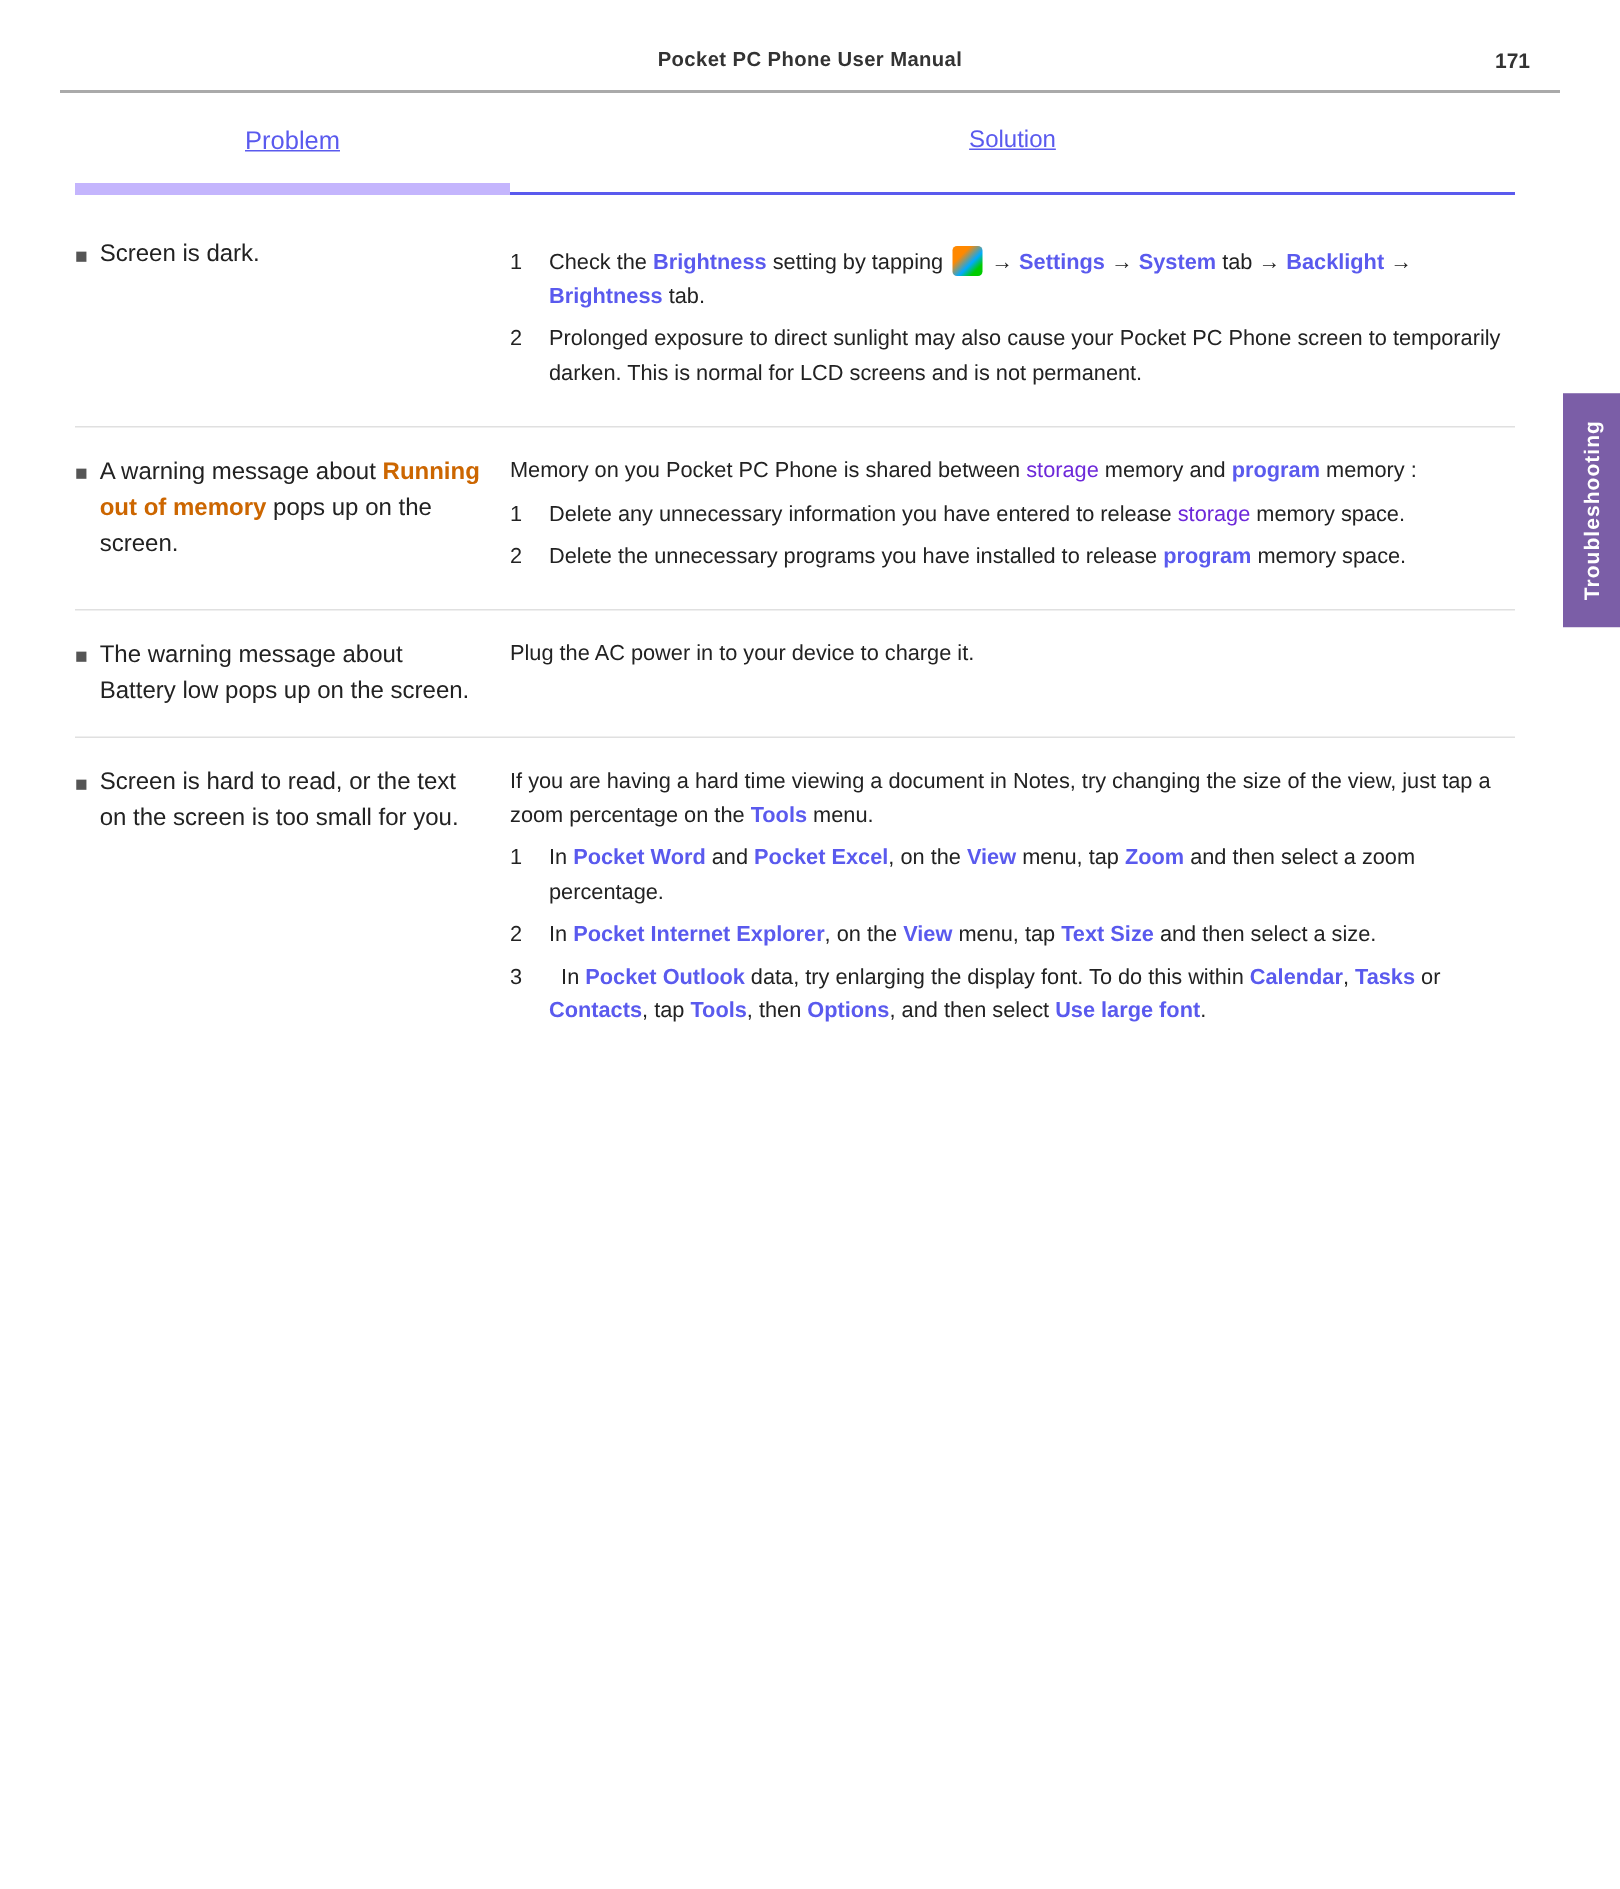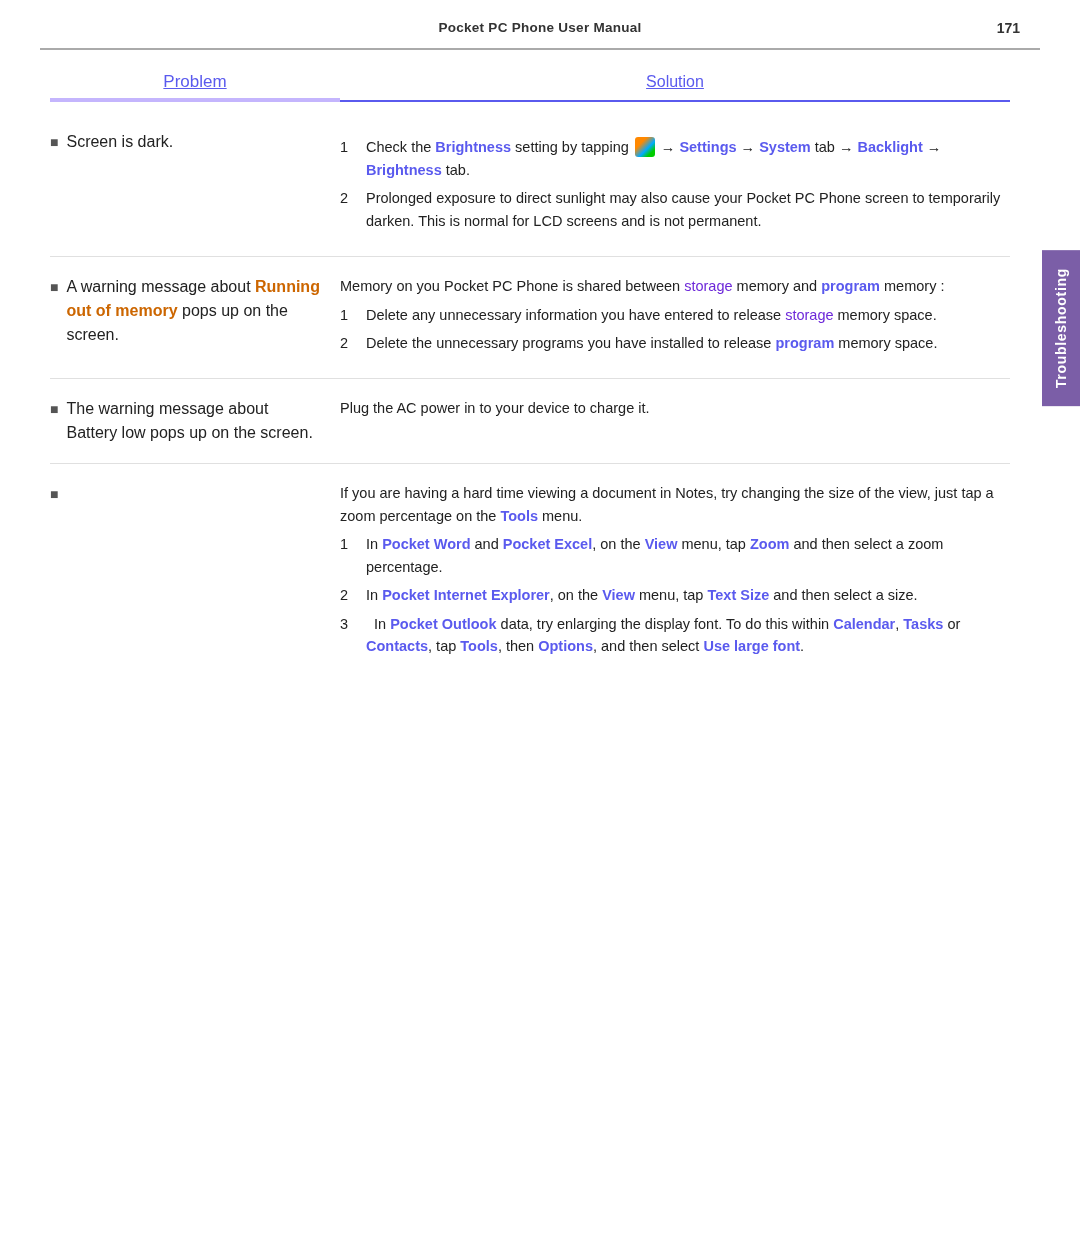--- a/index.html
+++ b/index.html
@@ -11,21 +11,21 @@
       line-height: 1.45;
       width: 1080px;
       min-height: 1259px;
       position: relative;
     }
 
     .page-header {
       display: flex;
       justify-content: center;
       align-items: center;
-      padding: 18px 60px 10px 60px;
+      padding: 30px 60px 10px 60px;
       position: relative;
     }
     .page-header-title {
       font-size: 13.5px;
       font-weight: bold;
       color: #333;
       letter-spacing: 0.02em;
     }
     .page-number {
       position: absolute;
@@ -79,22 +79,22 @@
       margin-bottom: 10px;
       margin-top: 10px;
     }
     .col-problem-header {
       width: 290px;
       min-width: 290px;
       text-align: center;
       font-size: 17px;
       color: #5a5aee;
       text-decoration: underline;
-      padding-bottom: 4px;
-      border-bottom: 4px solid #c4b5fd;
+      padding-bottom: 16px;
+      border-bottom: 8px solid #c4b5fd;
       font-style: normal;
     }
     .col-solution-header {
       flex: 1;
       text-align: center;
       font-size: 16px;
       color: #5a5aee;
       text-decoration: underline;
       padding-bottom: 4px;
       border-bottom: 2px solid #5a5aee;
@@ -292,20 +292,21 @@
             <span class="problem-text">The warning message about Battery low pops up on the screen.</span>
           </div>
           <div class="solution-col">
             <span>Plug the AC power in to your device to charge it.</span>
           </div>
         </div>
 
         <div class="table-row">
           <div class="problem-col">
             <span class="bullet">■</span>
+            <span class="problem-text">Screen is hard to read, or the text on the screen is too small for you.</span>
           </div>
           <div class="solution-col">
             <div class="sol-intro">
               If you are having a hard time viewing a document in Notes, try changing the size of the view, just tap a zoom percentage on the <span class="link-color">Tools</span> menu.
             </div>
             <ol class="sol-list">
               <li>
                 <span class="num">1</span>
                 <span class="li-text">
                   In <span class="link-color">Pocket Word</span> and <span class="link-color">Pocket Excel</span>, on the <span class="link-color">View</span> menu, tap <span class="link-color">Zoom</span> and then select a zoom percentage.

